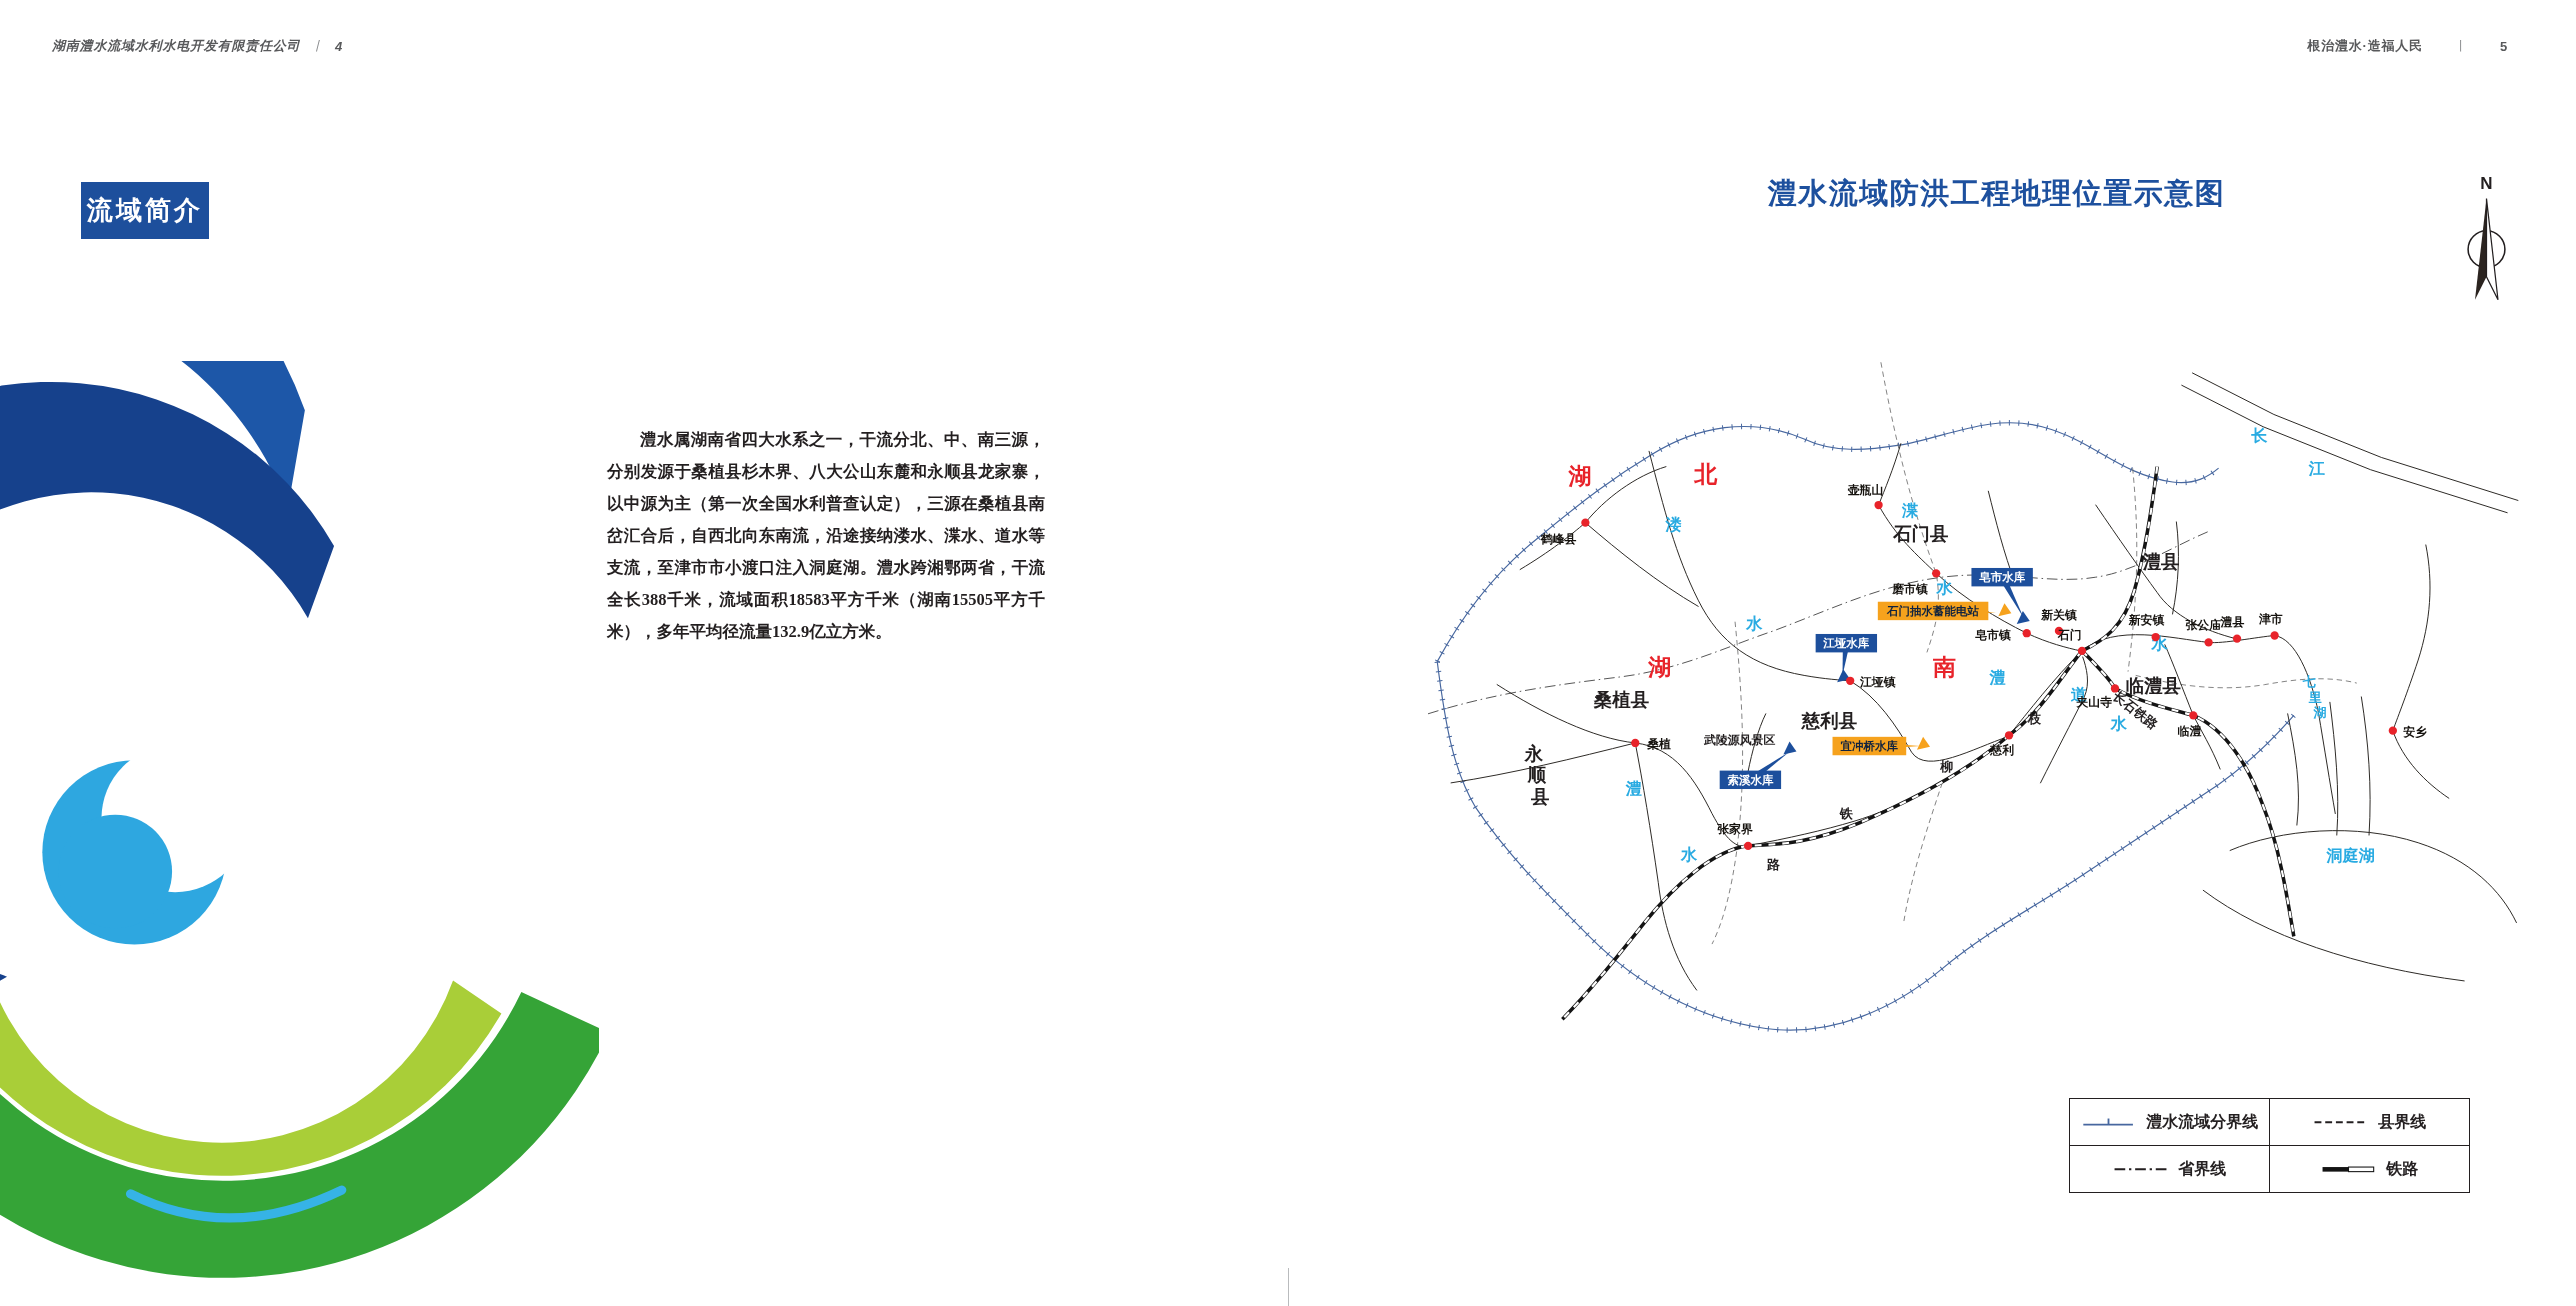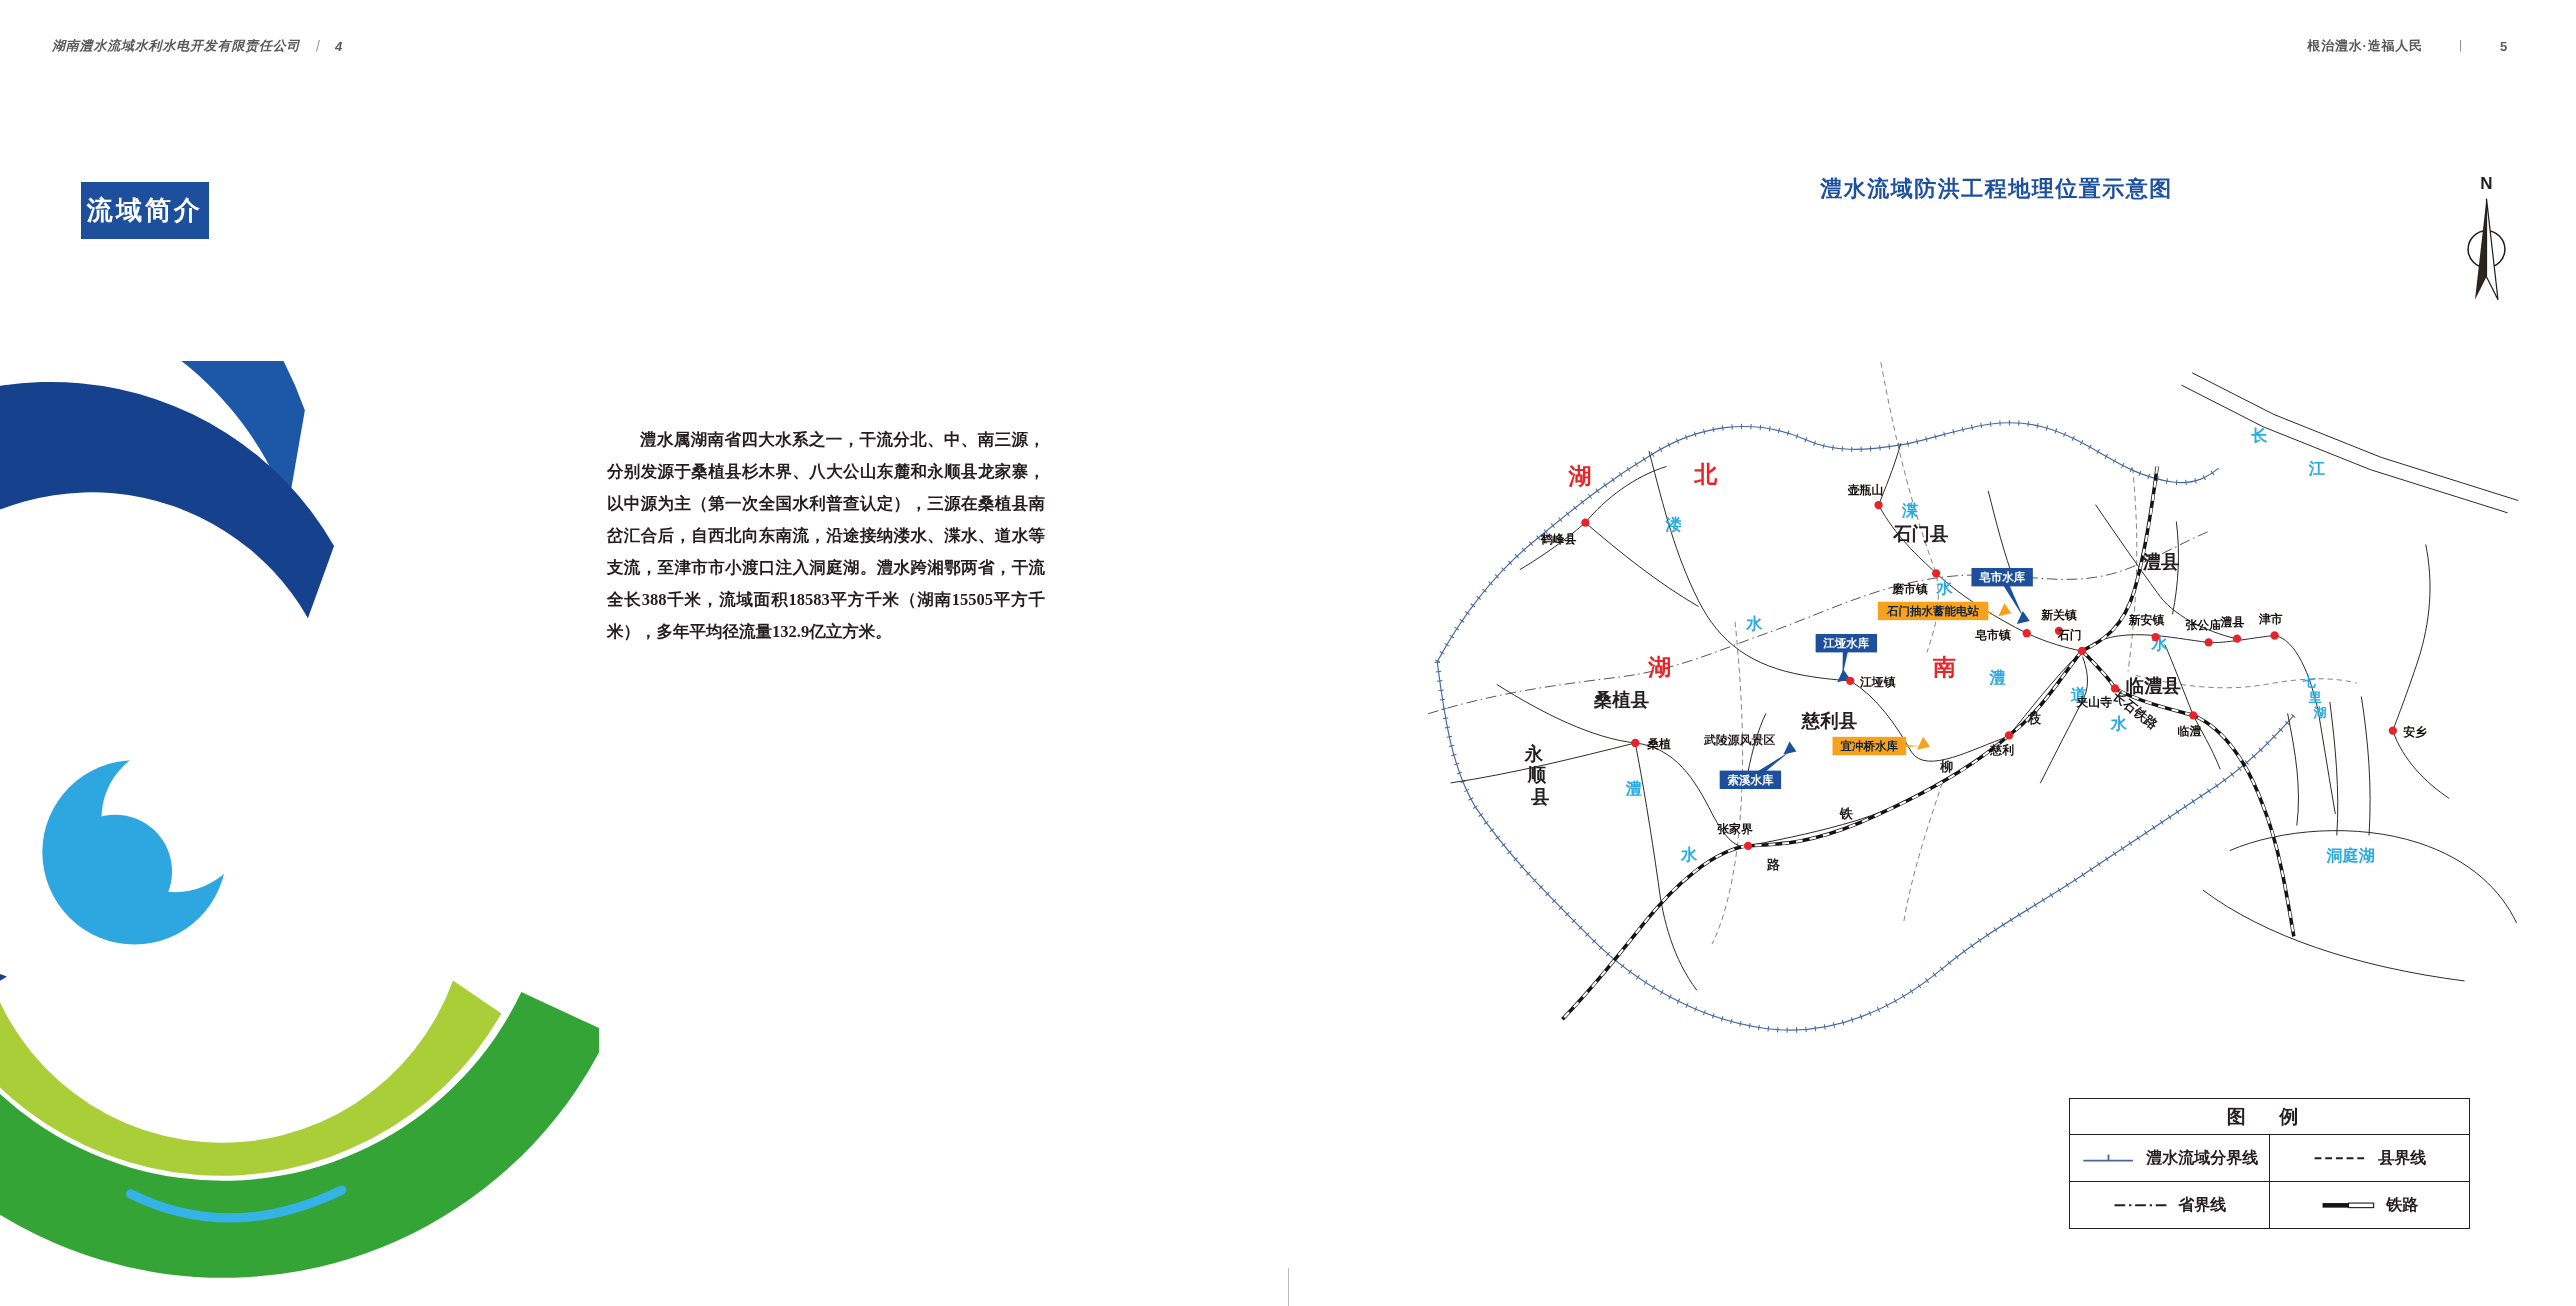--- a/index.html
+++ b/index.html
@@ -15,21 +15,21 @@
   #section-title-box{position:absolute;left:81px;top:182px;width:128px;height:57px;
        background:#1d4f9c;color:#ffffff;display:flex;align-items:center;justify-content:center;
        font-size:26px;font-weight:700;letter-spacing:3.1px;}
   #body-text{position:absolute;left:607px;top:424px;width:438px;color:#231f20;
        font-family:"Liberation Serif",serif;font-size:16.5px;font-weight:700;
        line-height:32px;text-align:justify;}
   #body-text p{margin:0 0 32px 0;text-indent:2em;}
   #logo-wrap{position:absolute;left:0px;top:361px;width:599px;height:945px;}
   
   #map-title{position:absolute;left:1651px;top:174px;width:691px;text-align:center;
-       color:#1d509e;font-size:22px;font-weight:700;letter-spacing:1.5px;}
+       color:#1d509e;font-size:29px;font-weight:700;letter-spacing:1.5px;}
   #compass{position:absolute;left:2461px;top:174px;width:51px;text-align:center;}
   #compass .n{font-size:17px;font-weight:700;color:#231f20;}
   #map-wrap{position:absolute;left:1405px;top:353px;width:1159px;height:783px;}
   
   .river{fill:none;stroke:#2d2a26;stroke-width:1.3;stroke-linecap:round;}
   .basin{fill:none;stroke:#47679f;stroke-width:1.5;}
   .basin-ticks{fill:none;stroke:#47679f;stroke-width:7;stroke-dasharray:1.3 11;}
   .provline{fill:none;stroke:#555555;stroke-width:1.3;stroke-dasharray:14 5 2 5;}
   .cntyline{fill:none;stroke:#6d6d6d;stroke-width:1.1;stroke-dasharray:7 5;}
   .rail-base{fill:none;stroke:#141414;stroke-width:4.6;}
@@ -246,21 +246,20 @@
           <rect x="616" y="324" width="144" height="24" fill="#f6a21d"></rect>
           <text x="688" y="341.5" class="t-badge" fill="#11233f">石门抽水蓄能电站</text>
           <polygon points="605,516.5 605,507.5 672,512" fill="#f6a21d"></polygon>
           <rect x="557" y="500" width="96" height="24" fill="#f6a21d"></rect>
           <text x="605" y="517.5" class="t-badge" fill="#11233f">宜冲桥水库</text>
         </g>
     </svg>
   </div>
 
   <div id="legend">
-    <div class="ttl">图 例</div>
     <div class="row">
       <div class="cell">
         <svg width="55" height="10.7" viewBox="0 0 72 14">
           <line x1="3" y1="10" x2="68" y2="10" stroke="#47679f" stroke-width="2.4"></line>
           <line x1="36" y1="2" x2="36" y2="10" stroke="#47679f" stroke-width="2.4"></line>
         </svg>
         <span>澧水流域分界线</span>
       </div>
       <div class="cell">
         <svg width="55" height="10.7" viewBox="0 0 72 14">

